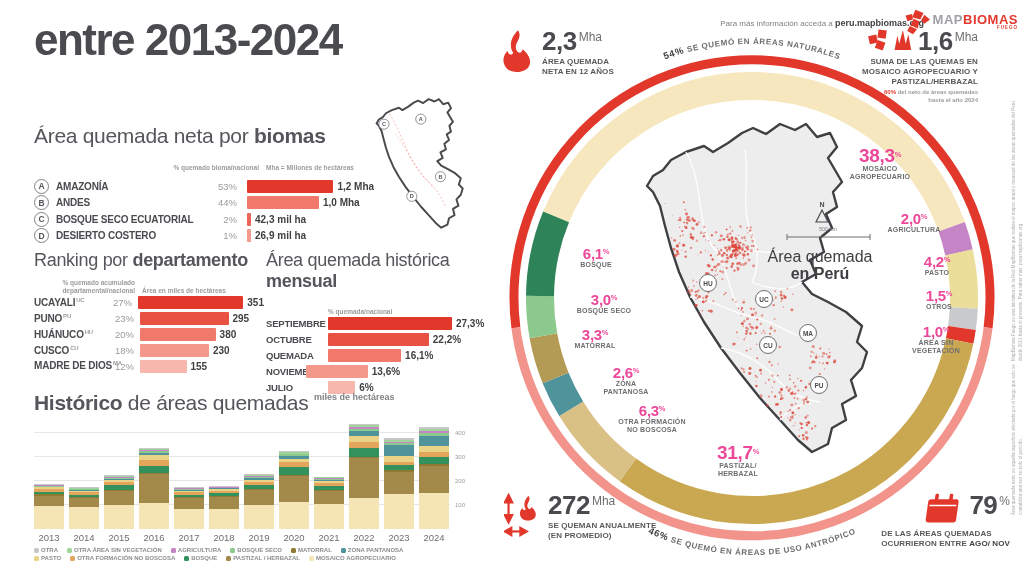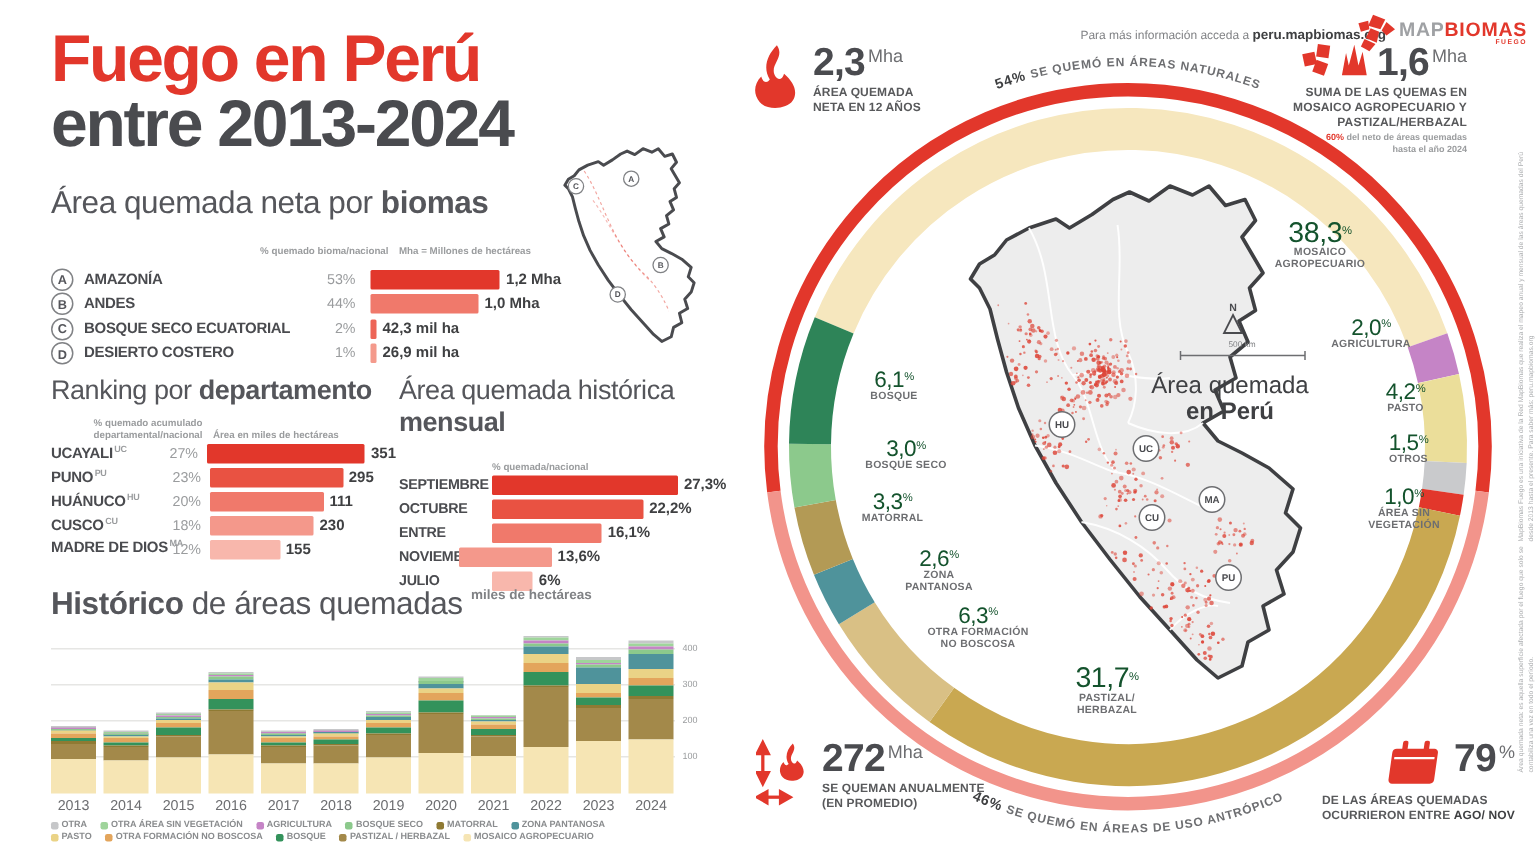--- a/index.html
+++ b/index.html
@@ -78,36 +78,35 @@
   #stat-tl { left:8px; top:28px; display:flex; gap:6px; }
   #stat-tr { right:46px; top:28px; text-align:right; }
   #stat-tr .head { display:flex; justify-content:flex-end; align-items:flex-start; gap:5px; }
   #stat-bl { left:14px; top:492px; display:flex; gap:4px; }
   #stat-br { right:14px; top:492px; }
   #stat-br .head { display:flex; justify-content:flex-end; gap:5px; }
 
   #ring-svg { position:absolute; left:0; top:0; }
   #ring-labels { position:absolute; left:0; top:0; width:534px; height:575px; pointer-events:none; }
   .ring-label { position:absolute; transform:translate(-50%,-50%); text-align:center; }
-  .rl-num { font-size:15px; font-weight:normal; color:#14532d; letter-spacing:-.3px; line-height:1;}
+  .rl-num { font-size:15px; font-weight:bold; color:#ec4899; letter-spacing:-.3px; line-height:1;}
   .rl-num sup { font-size:7.5px; vertical-align:5px; }
   .ring-label.big .rl-num { font-size:19px; }
   .rl-name { font-size:7px; font-weight:bold; color:#6D6E71; line-height:1.2; letter-spacing:.2px; }
 
   #fineprint { position:absolute; right:0px; top:95px; height:420px; display:flex; gap:1px;
                writing-mode:vertical-rl; transform:rotate(180deg); font-size:4.5px; color:#ABADAF; line-height:1.5; }
 </style>
 </head>
 <body>
 
 <div class="canvas">
 
   <section class="left">
     <div class="title">
-      <div class="t1">Fuego en Perú</div>
       <div class="t2">entre 2013-2024</div>
     </div>
 
     <div id="sec-biomas">
       <div class="sec-head"><span>Área quemada neta por </span><b>biomas</b></div>
       <div id="biomas-notes">
         <div id="biomas-note1" class="note">% quemado bioma/nacional</div>
         <div id="biomas-note2" class="note">Mha = Millones de hectáreas</div>
       </div>
       <div id="biomas-rows">
@@ -174,21 +173,21 @@
           <div class="hrow" style="height: 15.8px;">
             <span class="hname" style="width: 78px;"><span>PUNO</span><sup>PU</sup></span>
             <span class="hpct" style="width: 22px;">23%</span>
             <span class="hbar" style="width: 88.5px; background: rgb(233, 82, 66); margin-left: 6px;"></span>
             <span class="hval">295</span>
           </div>
           <div class="hrow" style="height: 15.8px;">
             <span class="hname" style="width: 78px;"><span>HUÁNUCO</span><sup>HU</sup></span>
             <span class="hpct" style="width: 22px;">20%</span>
             <span class="hbar" style="width: 75.6px; background: rgb(240, 121, 107); margin-left: 6px;"></span>
-            <span class="hval">111</span>
+            <span class="hval">380</span>
           </div>
           <div class="hrow" style="height: 15.8px;">
             <span class="hname" style="width: 78px;"><span>CUSCO</span><sup>CU</sup></span>
             <span class="hpct" style="width: 22px; text-align: right;">18%</span>
             <span class="hbar" style="width: 69px; background: rgb(244, 152, 139); margin-left: 6px;"></span>
             <span class="hval">230</span>
           </div>
           <div class="hrow" style="height: 15.8px;">
             <span class="hname" style="width: 78px;"><span>MADRE DE DIOS</span><sup>MA</sup></span>
             <span class="hpct" style="width: 22px;">12%</span>
@@ -208,21 +207,21 @@
             <span class="hname" style="width: 62px; font-size: 9.5px;">SEPTIEMBRE</span>
             <span class="hbar" style="width: 123.942px; background: rgb(226, 55, 43);"></span>
             <span class="hval">27,3%</span>
           </div>
           <div class="hrow" style="height: 15.8px;">
             <span class="hname" style="width: 62px; font-size: 9.5px;">OCTUBRE</span>
             <span class="hbar" style="width: 100.788px; background: rgb(233, 82, 66);"></span>
             <span class="hval">22,2%</span>
           </div>
           <div class="hrow" style="height: 15.8px;">
-            <span class="hname" style="width: 62px; font-size: 9.5px;">ENTRE</span>
+            <span class="hname" style="width: 62px; font-size: 9.5px;">QUEMADA</span>
             <span class="hbar" style="width: 73.094px; background: rgb(240, 121, 107);"></span>
             <span class="hval">16,1%</span>
           </div>
           <div class="hrow" style="height: 15.8px;">
             <span class="hname" style="width: 40px; font-size: 9.5px;">NOVIEMBRE</span>
             <span class="hbar" style="width: 61.744px; background: rgb(244, 152, 139);"></span>
             <span class="hval">13,6%</span>
           </div>
           <div class="hrow" style="height: 15.8px;">
             <span class="hname" style="width: 62px; font-size: 9.5px;">JULIO</span>

